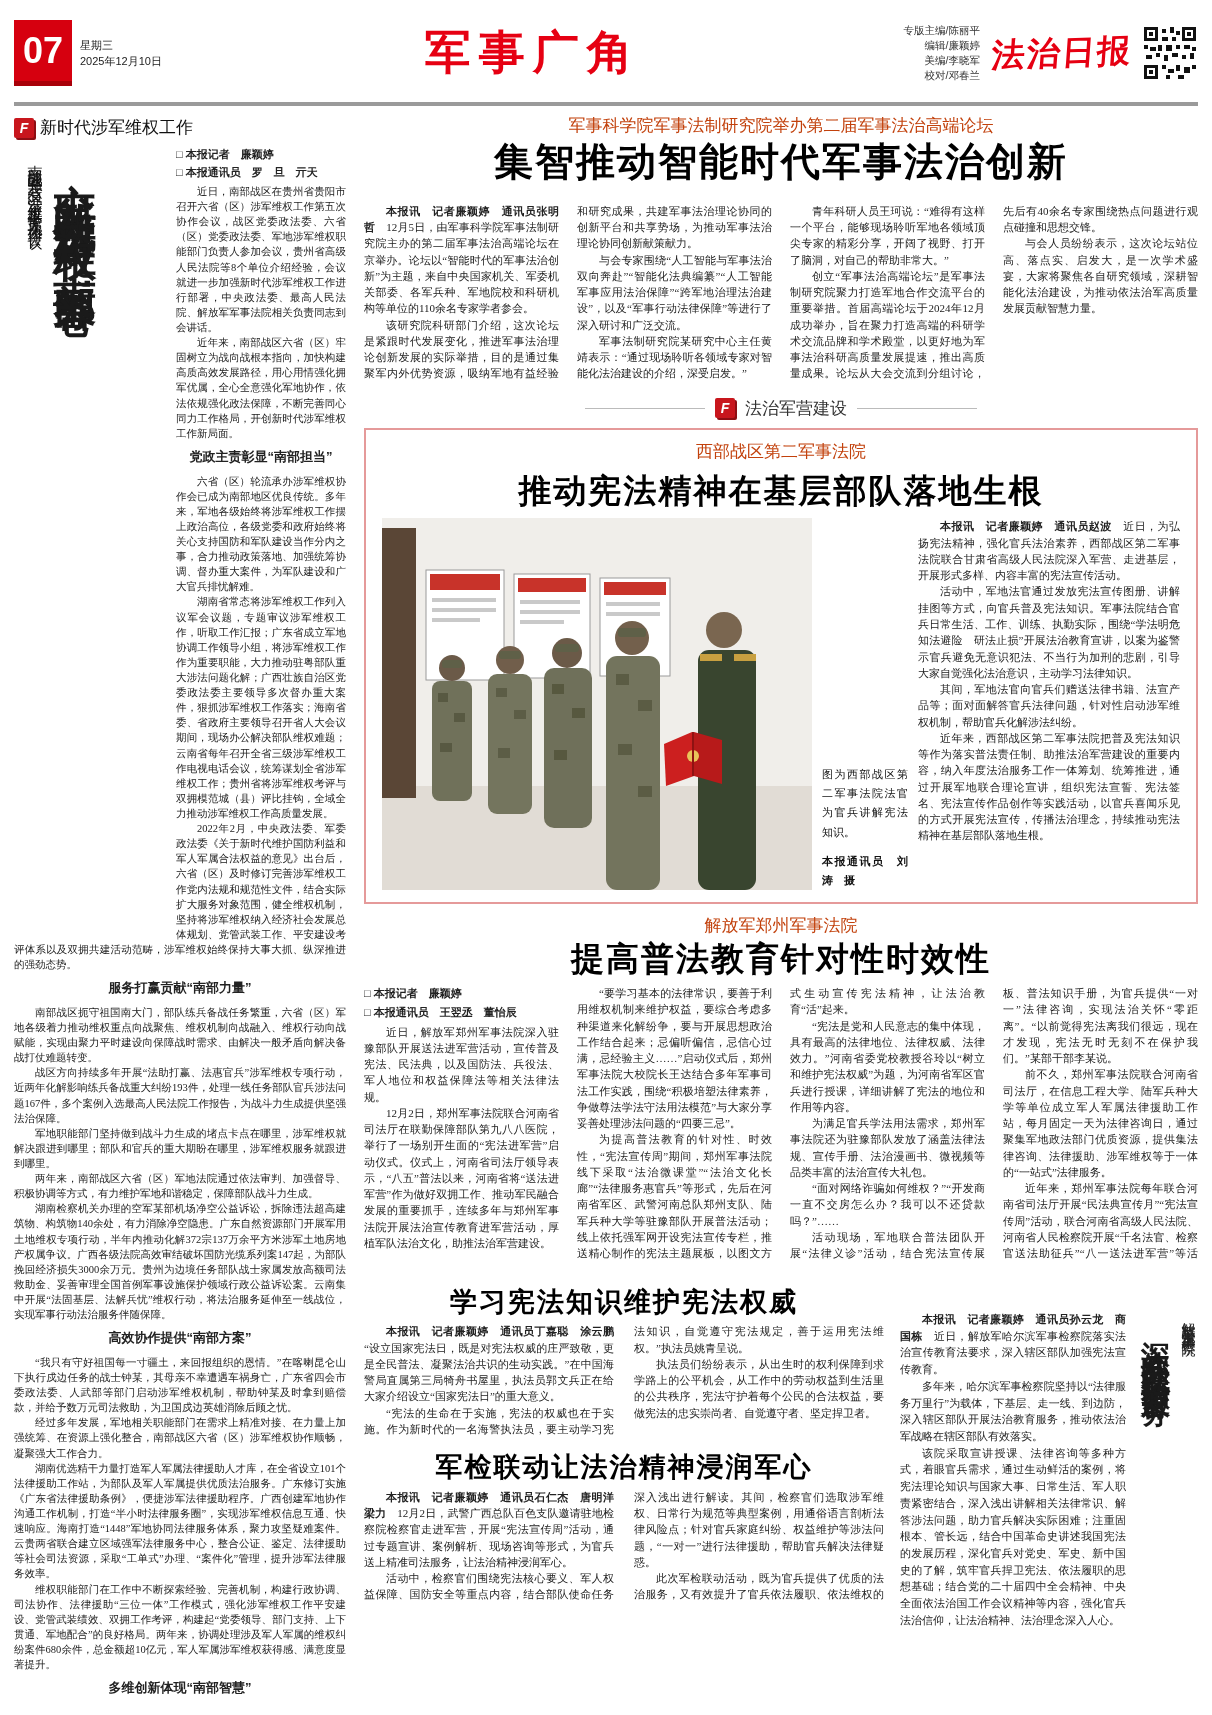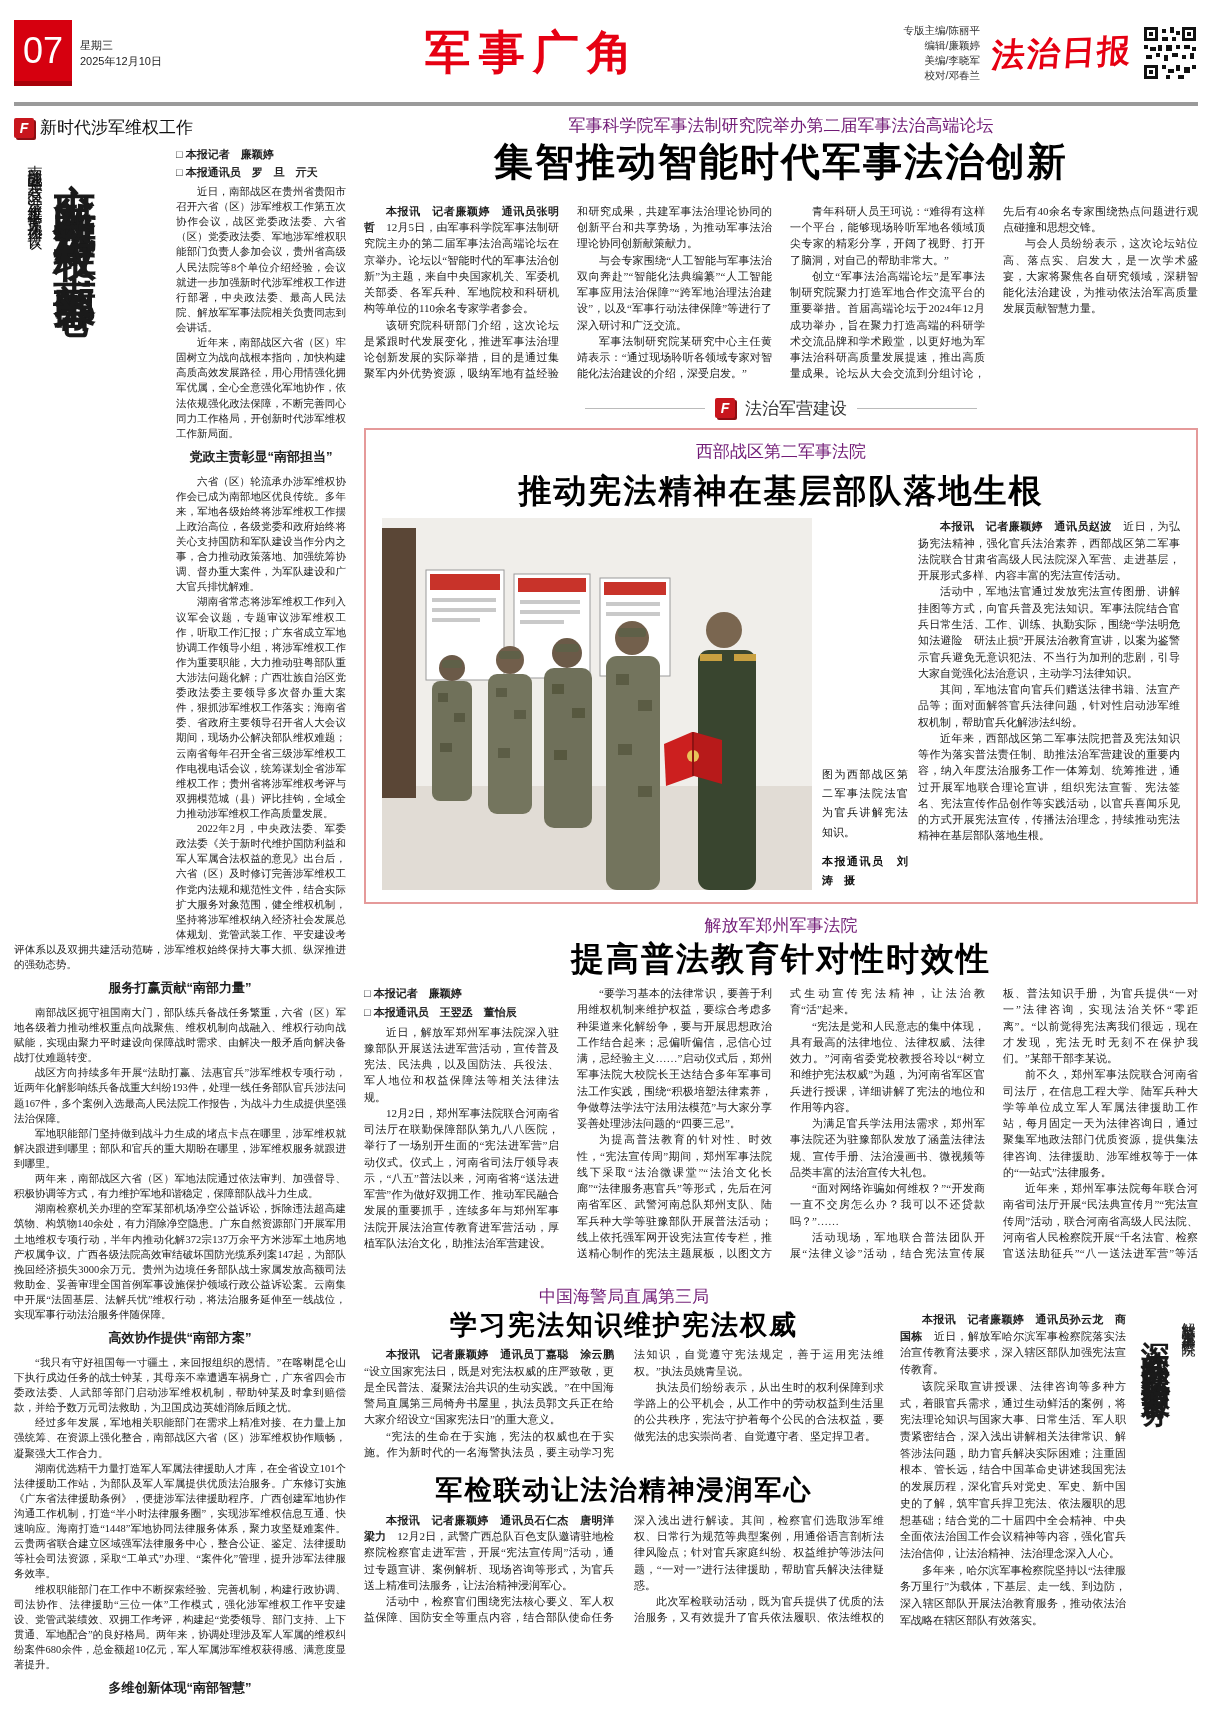--- a/index.html
+++ b/index.html
@@ -3,21 +3,21 @@
 <meta charset="utf-8">
 <style>
   * { margin:0; padding:0; box-sizing:border-box; }
   body { background:#888; }
   .page { width:1212px; height:1715px; background:#fff; margin:0 auto; padding:10px 14px; overflow:hidden;
           font-family:"Liberation Serif","DejaVu Serif",serif; color:#222; }
   .sans { font-family:"Liberation Sans","DejaVu Sans",sans-serif; }
 
   
   .hdr { display:flex; align-items:center; height:96px; border-bottom:4px solid #9a9a9a; padding-bottom:6px; }
-  .pagenum { width:58px; height:66px; background:#d6000f; color:#fff; font-size:36px; font-weight:normal;
+  .pagenum { width:58px; height:66px; background:#d6000f; color:#fff; font-size:36px; font-weight:bold;
              display:flex; align-items:center; justify-content:center; font-family:"Liberation Sans",sans-serif;
              border-bottom:5px solid #a80009; }
   .dateblk { margin-left:8px; font-size:11px; color:#222; line-height:1.5; font-family:"Liberation Sans",sans-serif; }
   .ptitle { flex:1; text-align:center; color:#e60012; font-size:46px; font-weight:bold; letter-spacing:8px; }
   .credits { text-align:right; font-size:10.5px; line-height:1.45; color:#333; font-family:"Liberation Sans",sans-serif; }
   .masthead { color:#e60012; font-size:33px; font-weight:bold; margin:0 10px 0 12px; transform:skewX(-6deg) rotate(-2deg); letter-spacing:2px; }
   .qr { width:56px; height:56px; }
 
   
   .content { display:flex; margin-top:8px; }
@@ -38,21 +38,21 @@
   .vheadline { writing-mode:vertical-rl; font-size:43px; font-weight:600; letter-spacing:7px; line-height:1.25;
                font-family:"Liberation Sans",sans-serif; color:#1a1a1a; margin-left:4px; }
   .byl { font-size:11px; font-weight:bold; margin-bottom:3px; font-family:"Liberation Sans",sans-serif; }
   .byl::before { content:"□ "; font-weight:normal; }
   .lbody { font-size:10.5px; line-height:1.44; text-align:justify; margin-top:4px; }
   .lbody .lp { text-indent:2em; }
   .lbody .lp.h { text-align:center; text-indent:0; font-weight:bold; font-size:13px; margin:7px 0;
                  font-family:"Liberation Sans",sans-serif; }
 
   
-  .kick { text-align:center; font-size:17px; color:#701a75; font-family:"Liberation Sans",sans-serif; }
+  .kick { text-align:center; font-size:17px; color:#c2410c; font-family:"Liberation Sans",sans-serif; }
   .headline { text-align:center; font-weight:600; color:#000000; font-family:"Liberation Sans",sans-serif;
               letter-spacing:2px; line-height:1.2; }
   .h-forum { font-size:39px; margin:2px 0 8px; }
   .h-feat  { font-size:33px; margin:8px 0 6px; }
   .h-zz    { font-size:33px; margin:2px 0 6px; }
   .h-small { font-size:27px; margin:1px 0 5px; }
 
   .body-txt { font-size:11px; line-height:1.48; text-align:justify; color:#222; }
   .para { text-indent:2em; }
   .lead { font-weight:bold; font-family:"Liberation Sans",sans-serif; }
@@ -289,21 +289,20 @@
         <div class="body-txt cols4 zz-body">
           <span><div class="byl">本报记者　廉颖婷</div><div class="byl">本报通讯员　王翌丞　董怡辰</div></span>
           <span><p class="para">近日，解放军郑州军事法院深入驻豫部队开展送法进军营活动，宣传普及宪法、民法典，以及国防法、兵役法、军人地位和权益保障法等相关法律法规。</p><p class="para">12月2日，郑州军事法院联合河南省司法厅在联勤保障部队第九八八医院，举行了一场别开生面的“宪法进军营”启动仪式。仪式上，河南省司法厅领导表示，“八五”普法以来，河南省将“送法进军营”作为做好双拥工作、推动军民融合发展的重要抓手，连续多年与郑州军事法院开展法治宣传教育进军营活动，厚植军队法治文化，助推法治军营建设。</p><p class="para">“要学习基本的法律常识，要善于利用维权机制来维护权益，要综合考虑多种渠道来化解纷争，要与开展思想政治工作结合起来；忌偏听偏信，忌信心过满，忌经验主义……”启动仪式后，郑州军事法院大校院长王达结合多年军事司法工作实践，围绕“积极培塑法律素养，争做尊法学法守法用法模范”与大家分享妥善处理涉法问题的“四要三忌”。</p><p class="para">为提高普法教育的针对性、时效性，“宪法宣传周”期间，郑州军事法院线下采取“法治微课堂”“法治文化长廊”“法律服务惠官兵”等形式，先后在河南省军区、武警河南总队郑州支队、陆军兵种大学等驻豫部队开展普法活动；线上依托强军网开设宪法宣传专栏，推送精心制作的宪法主题展板，以图文方式生动宣传宪法精神，让法治教育“活”起来。</p><p class="para">“宪法是党和人民意志的集中体现，具有最高的法律地位、法律权威、法律效力。”河南省委党校教授谷玲以“树立和维护宪法权威”为题，为河南省军区官兵进行授课，详细讲解了宪法的地位和作用等内容。</p><p class="para">为满足官兵学法用法需求，郑州军事法院还为驻豫部队发放了涵盖法律法规、宣传手册、法治漫画书、微视频等品类丰富的法治宣传大礼包。</p><p class="para">“面对网络诈骗如何维权？”“开发商一直不交房怎么办？我可以不还贷款吗？”……</p><p class="para">活动现场，军地联合普法团队开展“法律义诊”活动，结合宪法宣传展板、普法知识手册，为官兵提供“一对一”法律咨询，实现法治关怀“零距离”。“以前觉得宪法离我们很远，现在才发现，宪法无时无刻不在保护我们。”某部干部李某说。</p><p class="para">前不久，郑州军事法院联合河南省司法厅，在信息工程大学、陆军兵种大学等单位成立军人军属法律援助工作站，每月固定一天为法律咨询日，通过聚集军地政法部门优质资源，提供集法律咨询、法律援助、涉军维权等于一体的“一站式”法律服务。</p><p class="para">近年来，郑州军事法院每年联合河南省司法厅开展“民法典宣传月”“宪法宣传周”活动，联合河南省高级人民法院、河南省人民检察院开展“千名法官、检察官送法助征兵”“八一送法进军营”等活动，在驻豫部队座座军营掀起崇尚法治、厉行法治的热潮；先后推动出台《河南省军人地位和权益保障条例》《河南省关于新时代维护国防利益和军人军属合法权益工作机制的若干规定》《关于贯彻落实〈关于军事法院管辖民事案件若干问题的规定〉具体办法》等条例规定，持续推广“汤阴经验”“信阳模式”经验做法，开展涉军维权“法护中原”“豫剑护战”等专项行动，不断擦亮司法拥军“河南品牌”。该院将持续聚焦部队练兵备战需求，创新普法形式、丰富普法内容、延伸服务触角，以法治力量护航强军兴军。</p></span>
         </div>
       </div>
 
       <div class="bottomrow">
         <div class="bleft">
 
           <div>
-            <div class="kick">中国海警局直属第三局</div>
             <div class="headline h-small">学习宪法知识维护宪法权威</div>
             <div class="body-txt cols2 hj-body">
               <p class="para"><strong class="lead">本报讯　记者廉颖婷　通讯员丁嘉聪　涂云鹏　</strong><span>“设立国家宪法日，既是对宪法权威的庄严致敬，更是全民普法、凝聚法治共识的生动实践。”在中国海警局直属第三局犄舟书屋里，执法员郭文兵正在给大家介绍设立“国家宪法日”的重大意义。</span></p>
               <span><p class="para">“宪法的生命在于实施，宪法的权威也在于实施。作为新时代的一名海警执法员，要主动学习宪法知识，自觉遵守宪法规定，善于运用宪法维权。”执法员姚青呈说。</p><p class="para">执法员们纷纷表示，从出生时的权利保障到求学路上的公平机会，从工作中的劳动权益到生活里的公共秩序，宪法守护着每个公民的合法权益，要做宪法的忠实崇尚者、自觉遵守者、坚定捍卫者。</p></span>
             </div>
           </div>
 
           <div class="art-gap">
             <div class="headline h-small">军检联动让法治精神浸润军心</div>
             <div class="body-txt cols2 bs-body">
@@ -311,21 +310,21 @@
               <span><p class="para">活动中，检察官们围绕宪法核心要义、军人权益保障、国防安全等重点内容，结合部队使命任务深入浅出进行解读。其间，检察官们选取涉军维权、日常行为规范等典型案例，用通俗语言剖析法律风险点；针对官兵家庭纠纷、权益维护等涉法问题，“一对一”进行法律援助，帮助官兵解决法律疑惑。</p><p class="para">此次军检联动活动，既为官兵提供了优质的法治服务，又有效提升了官兵依法履职、依法维权的能力，为部队圆满完成各项任务提供了坚实法治保障。</p></span>
             </div>
           </div>
 
         </div>
 
         <div class="harbin">
           <div class="harbin-inner">
             <div class="h-text">
               <p class="para"><strong class="lead">本报讯　记者廉颖婷　通讯员孙云龙　商国栋　</strong><span>近日，解放军哈尔滨军事检察院落实法治宣传教育法要求，深入辖区部队加强宪法宣传教育。</span></p>
-              <span><p class="para">该院采取宣讲授课、法律咨询等多种方式，着眼官兵需求，通过生动鲜活的案例，将宪法理论知识与国家大事、日常生活、军人职责紧密结合，深入浅出讲解相关法律常识、解答涉法问题，助力官兵解决实际困难；注重固根本、管长远，结合中国革命史讲述我国宪法的发展历程，深化官兵对党史、军史、新中国史的了解，筑牢官兵捍卫宪法、依法履职的思想基础；结合党的二十届四中全会精神、中央全面依法治国工作会议精神等内容，强化官兵法治信仰，让法治精神、法治理念深入人心。</p><p class="para">多年来，哈尔滨军事检察院坚持以“法律服务万里行”为载体，下基层、走一线、到边防，深入辖区部队开展法治教育服务，推动依法治军战略在辖区部队有效落实。</p></span>
+              <span><p class="para">多年来，哈尔滨军事检察院坚持以“法律服务万里行”为载体，下基层、走一线、到边防，深入辖区部队开展法治教育服务，推动依法治军战略在辖区部队有效落实。</p><p class="para">该院采取宣讲授课、法律咨询等多种方式，着眼官兵需求，通过生动鲜活的案例，将宪法理论知识与国家大事、日常生活、军人职责紧密结合，深入浅出讲解相关法律常识、解答涉法问题，助力官兵解决实际困难；注重固根本、管长远，结合中国革命史讲述我国宪法的发展历程，深化官兵对党史、军史、新中国史的了解，筑牢官兵捍卫宪法、依法履职的思想基础；结合党的二十届四中全会精神、中央全面依法治国工作会议精神等内容，强化官兵法治信仰，让法治精神、法治理念深入人心。</p></span>
             </div>
             <div class="h-headline">深入部队开展法治教育服务</div>
             <div class="h-kicker">解放军哈尔滨军事检察院</div>
           </div>
         </div>
       </div>
 
     </div>
   </div>
 </div>

